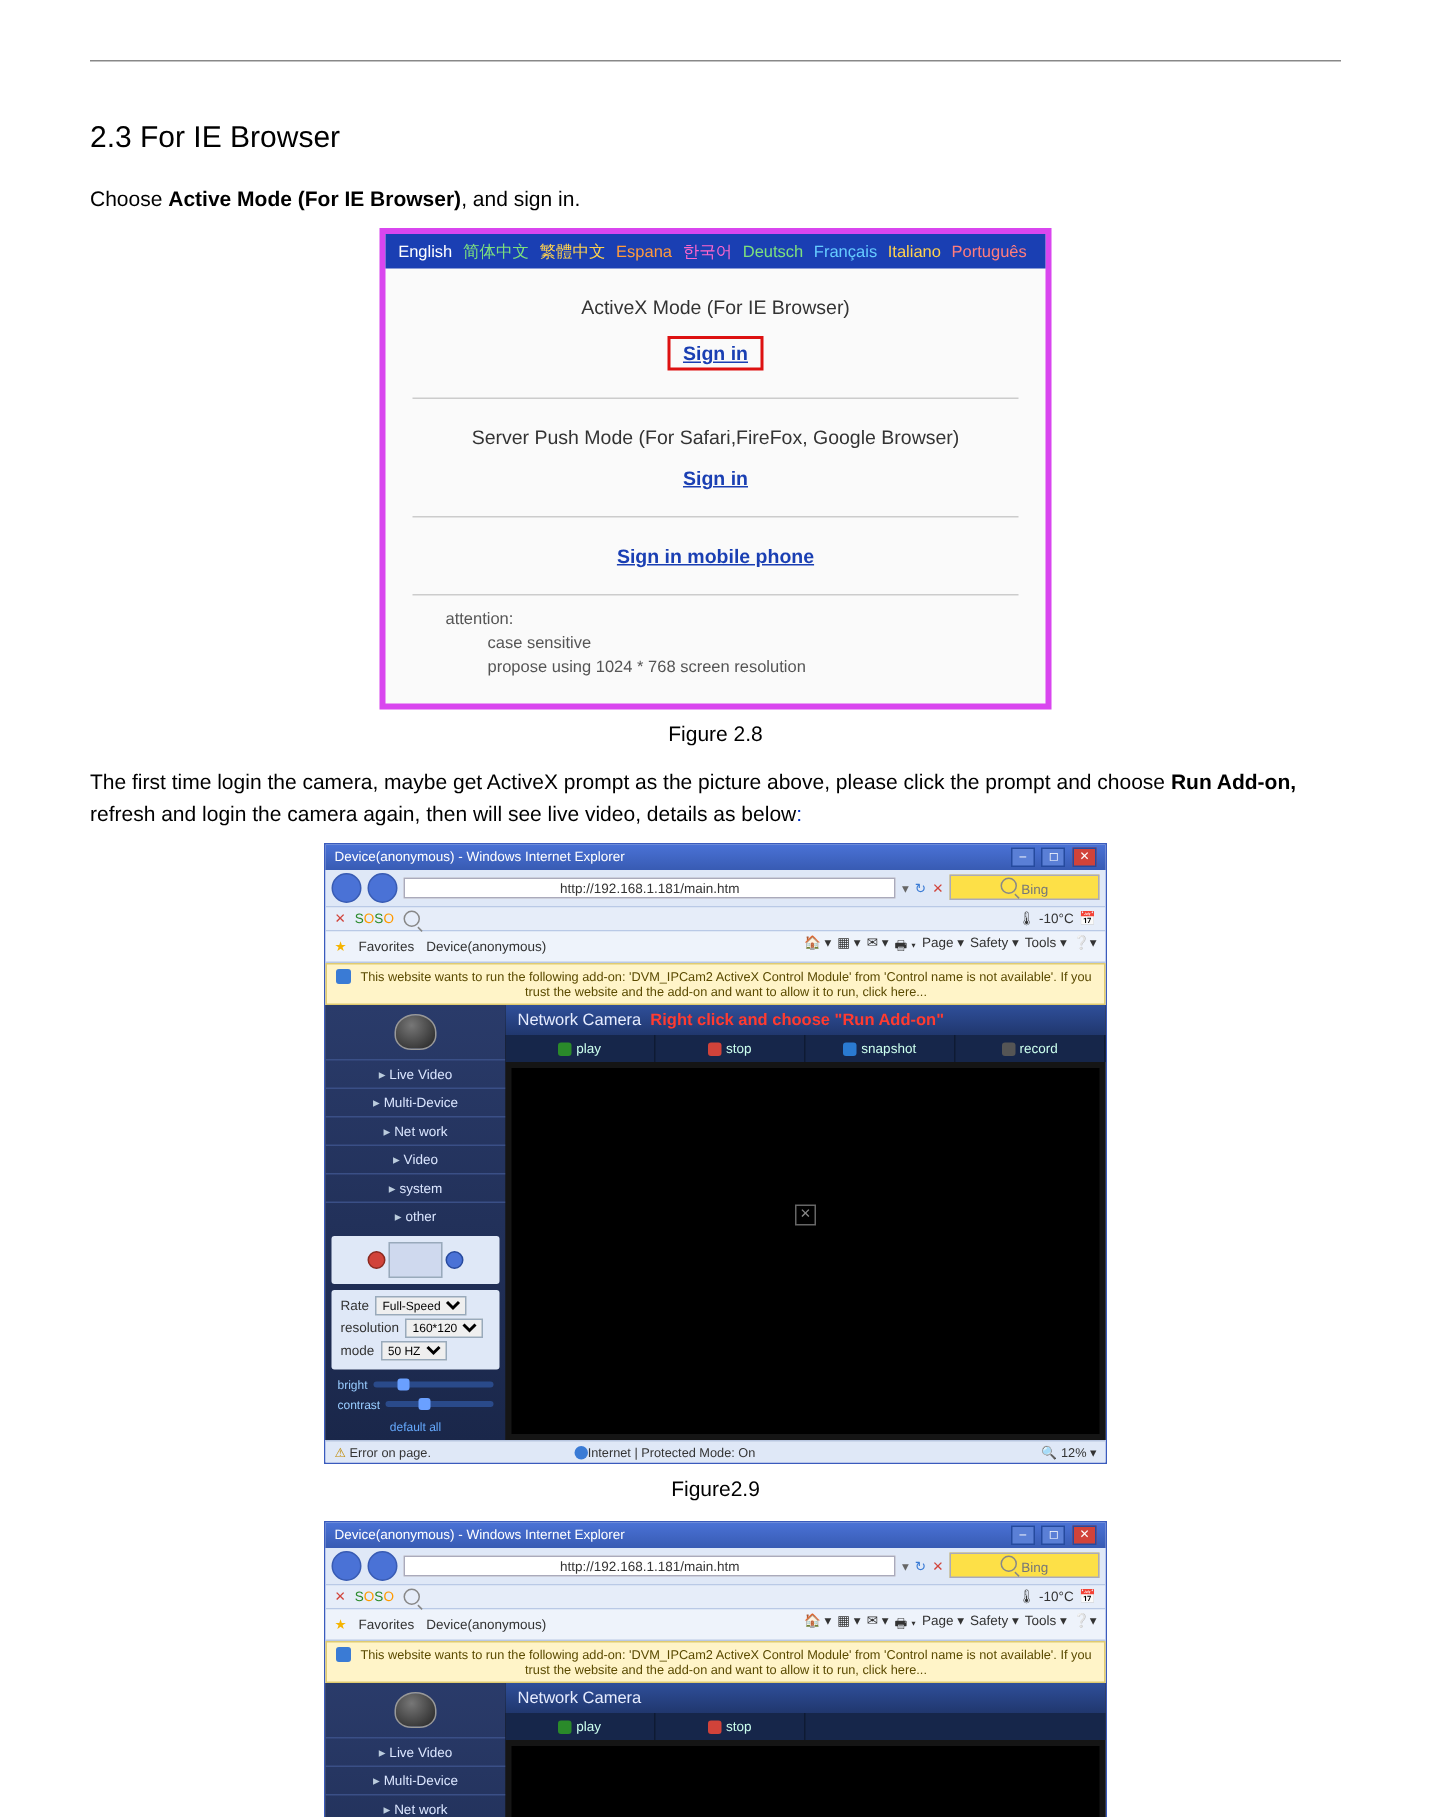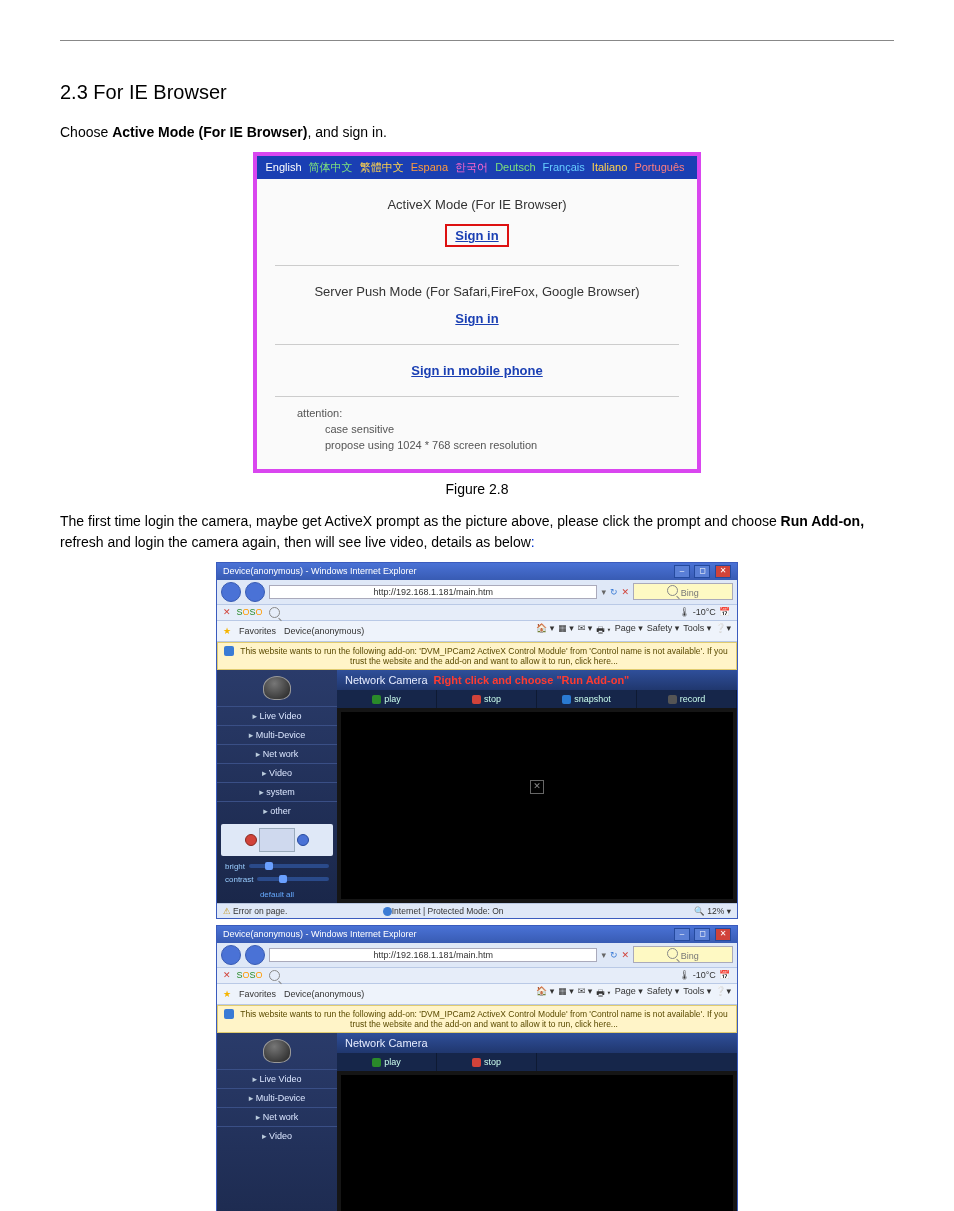--- a/index.html
+++ b/index.html
@@ -34,21 +34,21 @@
   .f28 .att .lbl{margin-bottom:4px}
   .f28 .att .sub{margin-left:28px;margin-bottom:4px}
   
   .ie{width:520px;border:1px solid #3a5bbd;background:#e9f0fb;font-size:9px;color:#333;position:relative}
   .ie .titlebar{background:linear-gradient(#4a72d6,#385bb3);color:#fff;padding:2px 6px;display:flex;justify-content:space-between;align-items:center;font-size:9px}
   .ie .winbtns span{display:inline-block;width:14px;height:11px;margin-left:2px;border:1px solid #254a9e;background:#5a7fd6;text-align:center;line-height:10px;font-size:8px;cursor:pointer}
   .ie .winbtns .close{background:#d1433a}
   .ie .addrrow{display:flex;align-items:center;padding:2px 4px;gap:4px;background:#dfe8f7;border-bottom:1px solid #b9c9e6}
   .ie .navbtn{width:18px;height:18px;border-radius:50%;background:#4a72d6;border:1px solid #385bb3}
   .ie .addr{flex:1;background:#fff;border:1px solid #aab;padding:1px 4px;color:#333}
-  .ie .srch{width:90px;background:#fef9c3;border:1px solid #aab;padding:1px 4px;color:#777}
+  .ie .srch{width:90px;background:#fde047;border:1px solid #aab;padding:1px 4px;color:#777}
   .ie .toolrow{display:flex;align-items:center;padding:2px 6px;gap:6px;background:#e6edf9;border-bottom:1px solid #b9c9e6}
   .ie .soso{color:#2a8a2a;font-weight:normal}
   .ie .soso .o2{color:#ff9a00}
   .ie .favrow{display:flex;align-items:center;padding:2px 6px;gap:8px;background:#eef3fb;border-bottom:1px solid #b9c9e6}
   .ie .favrow .star{color:#f5b400}
   .ie .rightmenu{margin-left:auto;display:flex;gap:4px;color:#333}
   .ie .rightmenu span{cursor:pointer}
   .ie .infobar{background:#fff4c8;border:1px solid #e0cb70;padding:3px 6px;color:#5a4a00;font-size:8.5px;display:flex;gap:4px;align-items:flex-start}
   .ie .infobar .shield{width:10px;height:10px;background:#3a7bd5;border-radius:2px;flex:0 0 10px}
   .ie .body{display:flex;background:#1a1a1a;min-height:230px}
@@ -200,20 +200,34 @@
         <div class="menuitem">Multi-Device</div>
         <div class="menuitem">Net work</div>
         <div class="menuitem">Video</div>
         <div class="menuitem">system</div>
         <div class="menuitem">other</div>
         <div class="ptz">
           <span class="dot red"></span>
           <span class="pad"></span>
           <span class="dot"></span>
         </div>
+        <div class="ctrl">
+          <div class="row">
+                <span>Rate</span>
+                <select><option>Full-Speed</option></select>
+              </div>
+          <div class="row">
+                <span>resolution</span>
+                <select><option>160*120</option></select>
+              </div>
+          <div class="row">
+                <span>mode</span>
+                <select><option>50 HZ</option></select>
+              </div>
+        </div>
         <div class="slider">
               <span>bright</span>
               <span class="track">
                 <span class="thumb" style="left:20%"></span>
               </span>
             </div>
         <div class="slider">
               <span>contrast</span>
               <span class="track">
                 <span class="thumb" style="left:30%"></span>
@@ -240,20 +254,21 @@
     <div class="status">
       <span style="color:#c08a00">⚠</span>&nbsp;<span>Error on page.</span>
       <span class="mid">
             <span class="globe"></span>
             <span>Internet | Protected Mode: On</span>
           </span>
       <span class="zoom">🔍 <span>12%</span> ▾</span>
     </div>
   </div>
 </div>
+<div class="caption">Figure2.9</div>
 
 <div class="center">
   <div class="figbox ie">
     <div class="titlebar">
       <span>Device(anonymous) - Windows Internet Explorer</span>
       <span class="winbtns">
         <span>‒</span>
         <span>◻</span>
         <span class="close">✕</span>
       </span>

